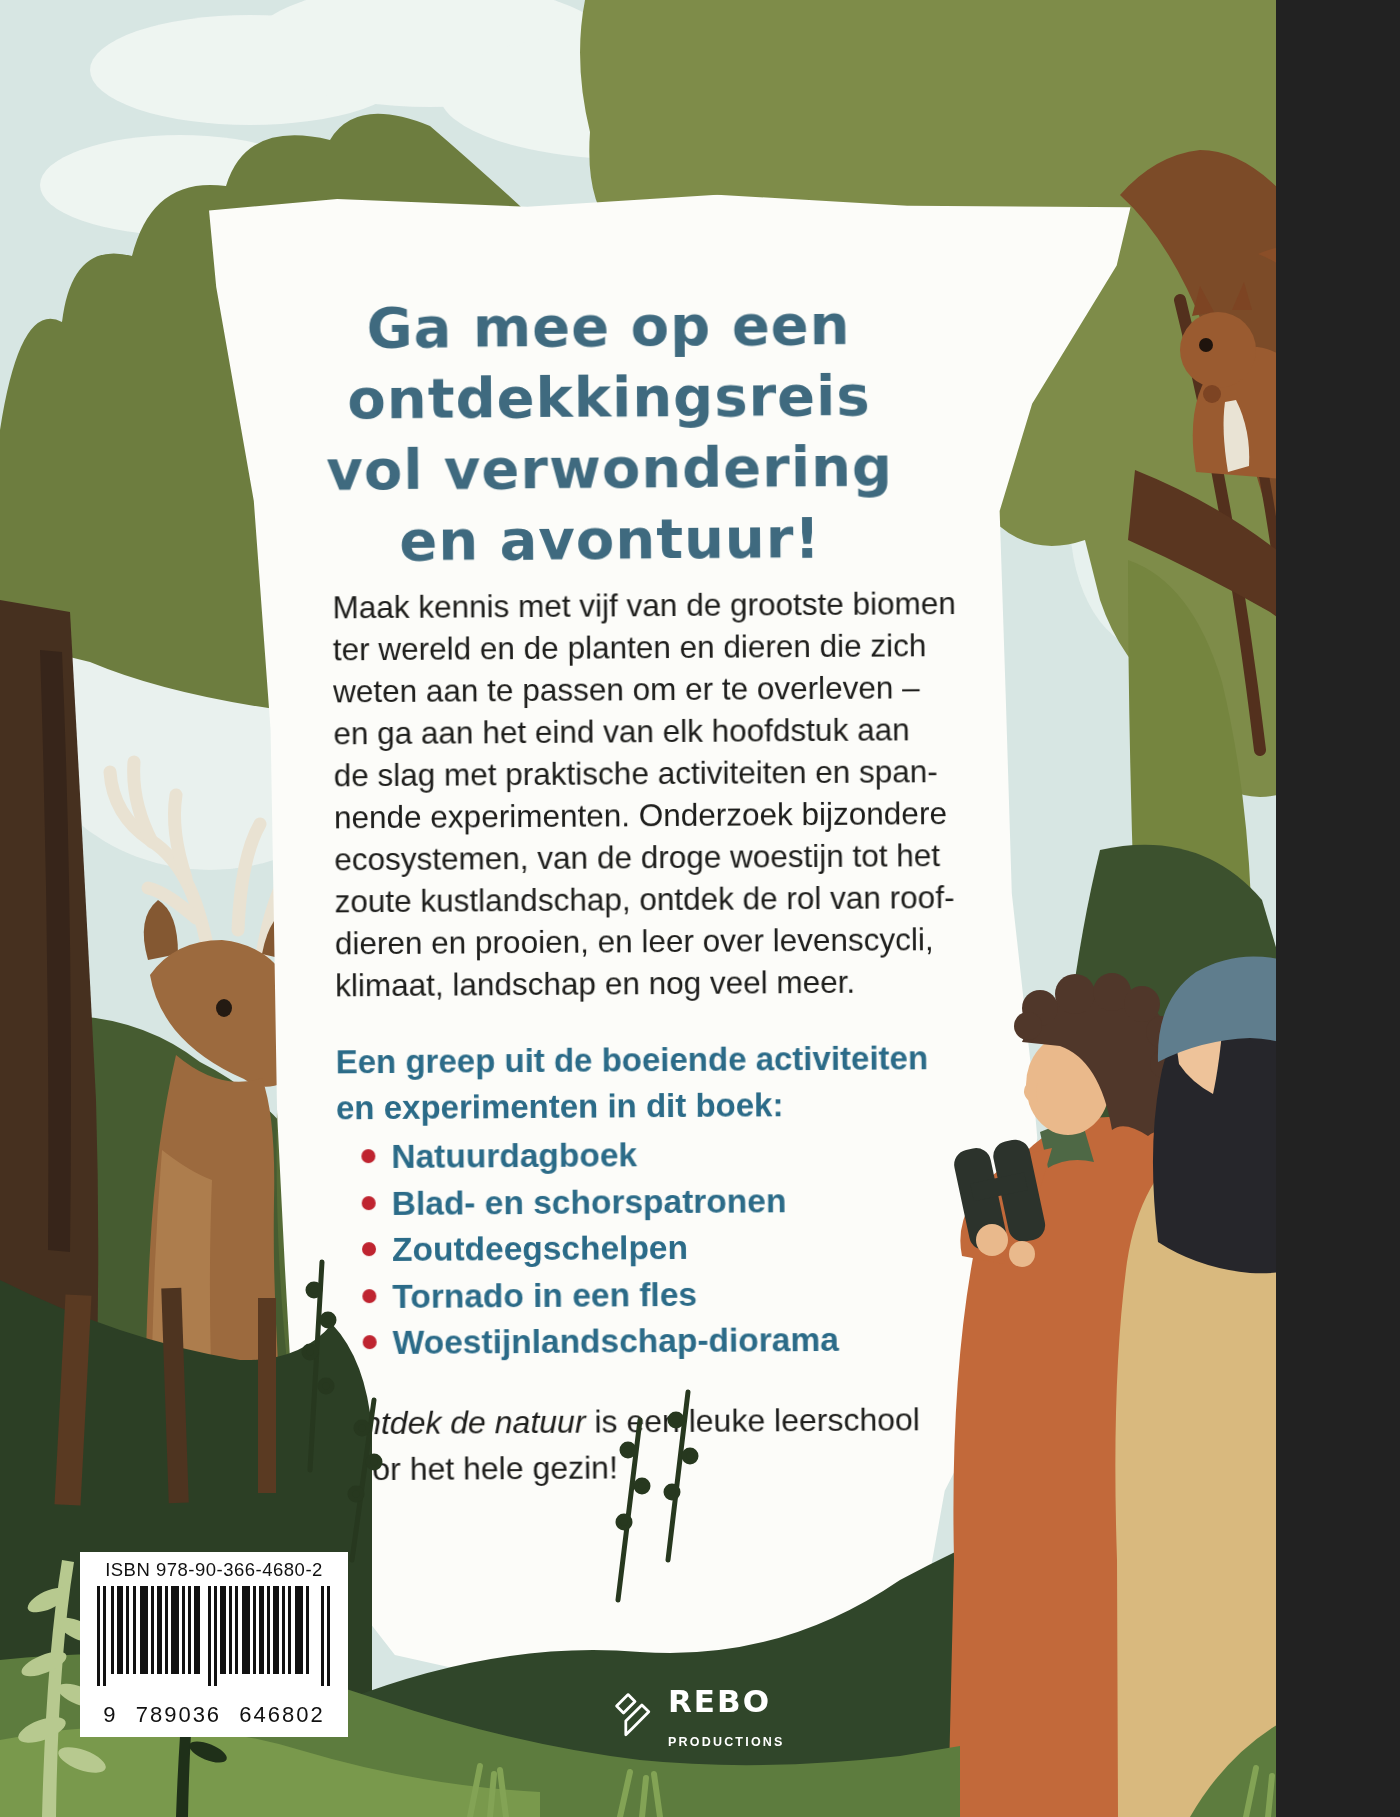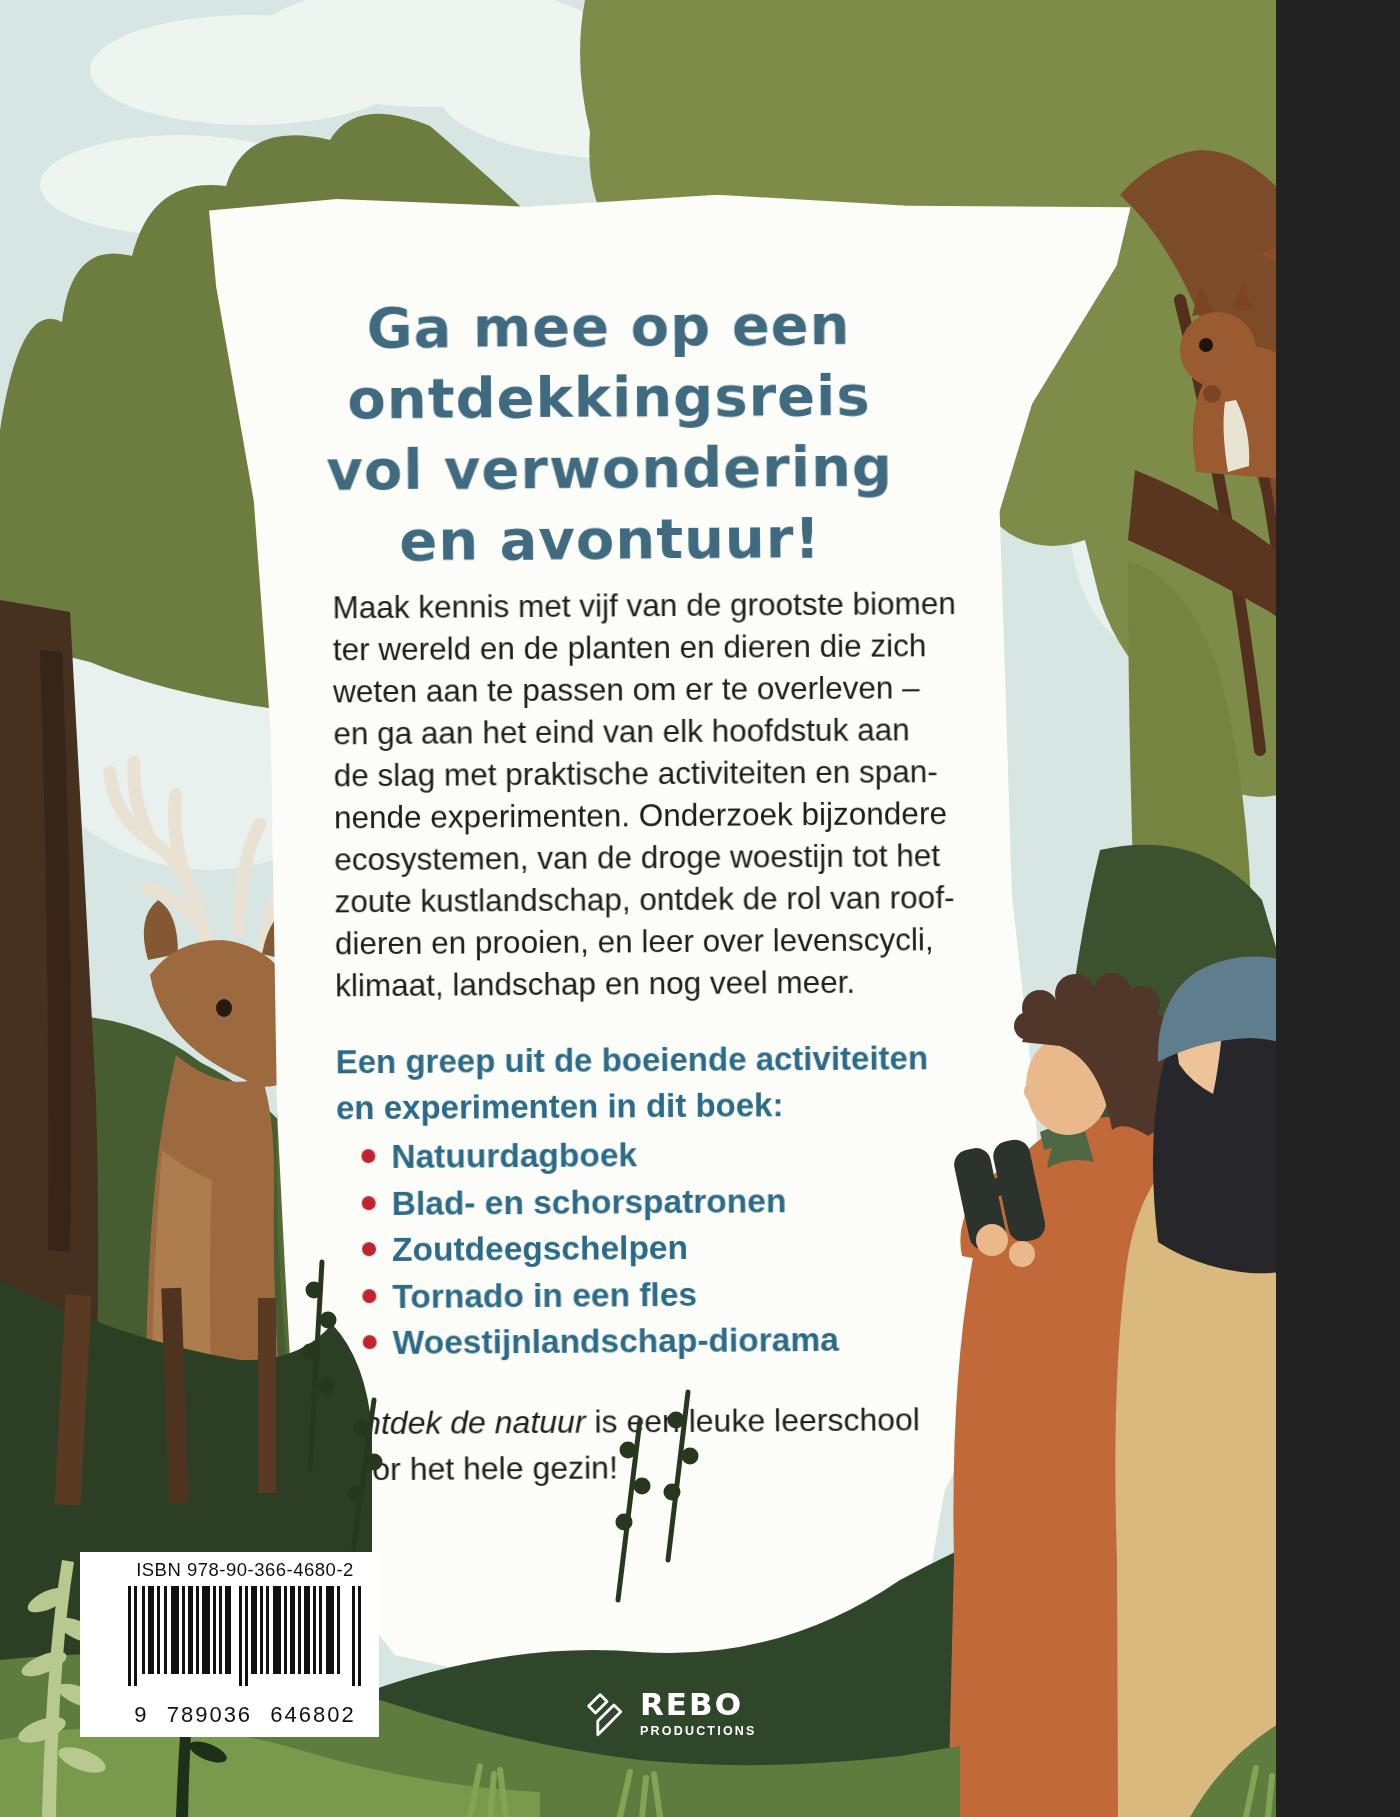--- a/index.html
+++ b/index.html
@@ -31,32 +31,32 @@
   .bullet{display:flex;align-items:flex-start;height:46.5px;}
   .bullet .dot{width:14px;height:14px;border-radius:50%;background:#bf2430;
                margin:13px 16px 0 0;flex:none;}
   .bullet .lbl{font-size:33.5px;font-weight:bold;color:#2b6b88;line-height:42px;}
   .closing{position:absolute;top:1206px;left:135px;font-size:32px;
            line-height:46px;color:#1d1d1b;}
   .closing .it{font-style:italic;}
 
   
   .isbn{position:absolute;left:80px;top:1552px;width:268px;height:185px;
-        background:#fff;z-index:3;text-align:center;color:#111;padding-left:31px;}
+        background:#fff;z-index:3;text-align:center;color:#111;}
   .isbn .lbl{font-size:18.5px;padding-top:7px;letter-spacing:.5px;}
   .isbn svg{display:block;margin:5px auto 0;}
   .isbn .digits{font-size:22px;letter-spacing:2px;word-spacing:10px;margin-top:14px;}
 
   
-  .rebo{position:absolute;left:584px;top:1686px;z-index:3;display:flex;
-        align-items:center;color:#fff;}
+  .rebo{position:absolute;left:612px;top:1686px;z-index:3;display:flex;
+        align-items:flex-start;color:#fff;}
   .rebo .txt{margin-left:10px;}
   .rebo .name{font-family:"DejaVu Sans",sans-serif;font-weight:bold;
               font-size:31px;letter-spacing:2px;line-height:30px;}
-  .rebo .sub{font-size:12.5px;letter-spacing:2.2px;font-weight:bold;margin-top:5px;}
+  .rebo .sub{font-size:12.5px;letter-spacing:2.2px;font-weight:bold;margin-top:19px;}
 </style>
 </head>
 <body>
 
 <div class="cover">
 
   <svg class="scene bg" width="1400" height="1817" viewBox="0 0 1400 1817">
     <rect x="0" y="0" width="1400" height="1100" fill="#d7e6e3"></rect>
     <g fill="#f1f6f3" opacity="0.9">
       <ellipse cx="250" cy="70" rx="160" ry="55"></ellipse>

